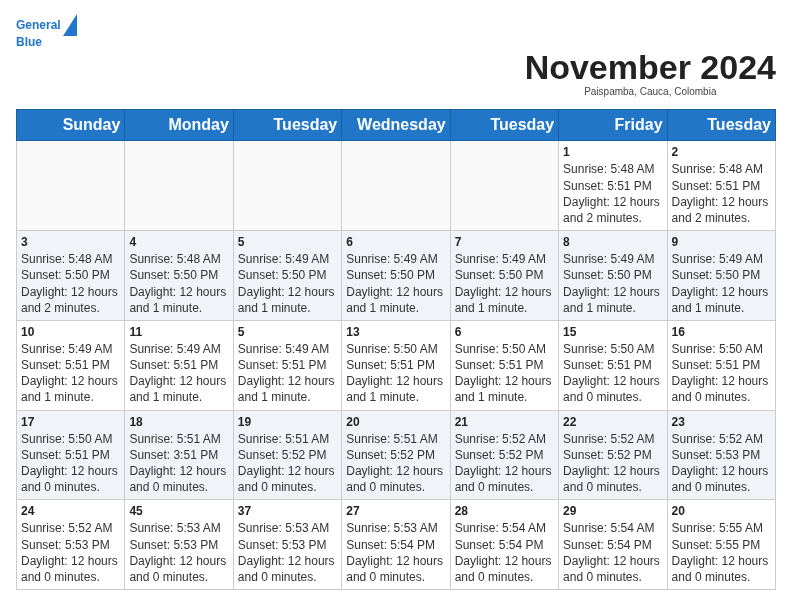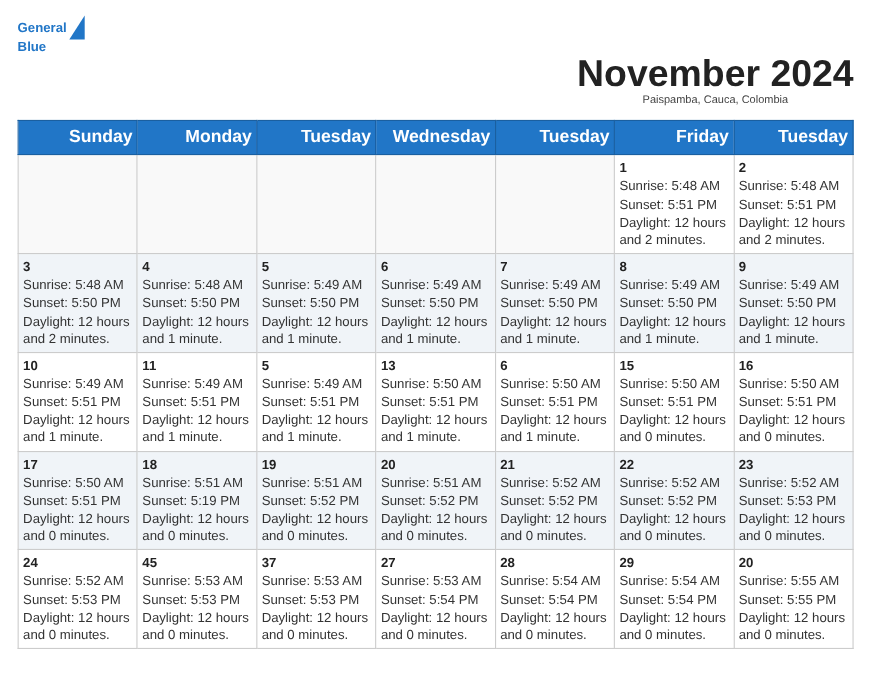--- a/index.html
+++ b/index.html
@@ -239,21 +239,21 @@
       <tr>
         <td>
           <span class="day-num">17</span>
           <div class="cell-info">Sunrise: 5:50 AM
 Sunset: 5:51 PM
 Daylight: 12 hours and 0 minutes.</div>
         </td>
         <td>
           <span class="day-num">18</span>
           <div class="cell-info">Sunrise: 5:51 AM
-Sunset: 5:19 PM
+Sunset: 3:51 PM
 Daylight: 12 hours and 0 minutes.</div>
         </td>
         <td>
           <span class="day-num">19</span>
           <div class="cell-info">Sunrise: 5:51 AM
 Sunset: 5:52 PM
 Daylight: 12 hours and 0 minutes.</div>
         </td>
         <td>
           <span class="day-num">20</span>

